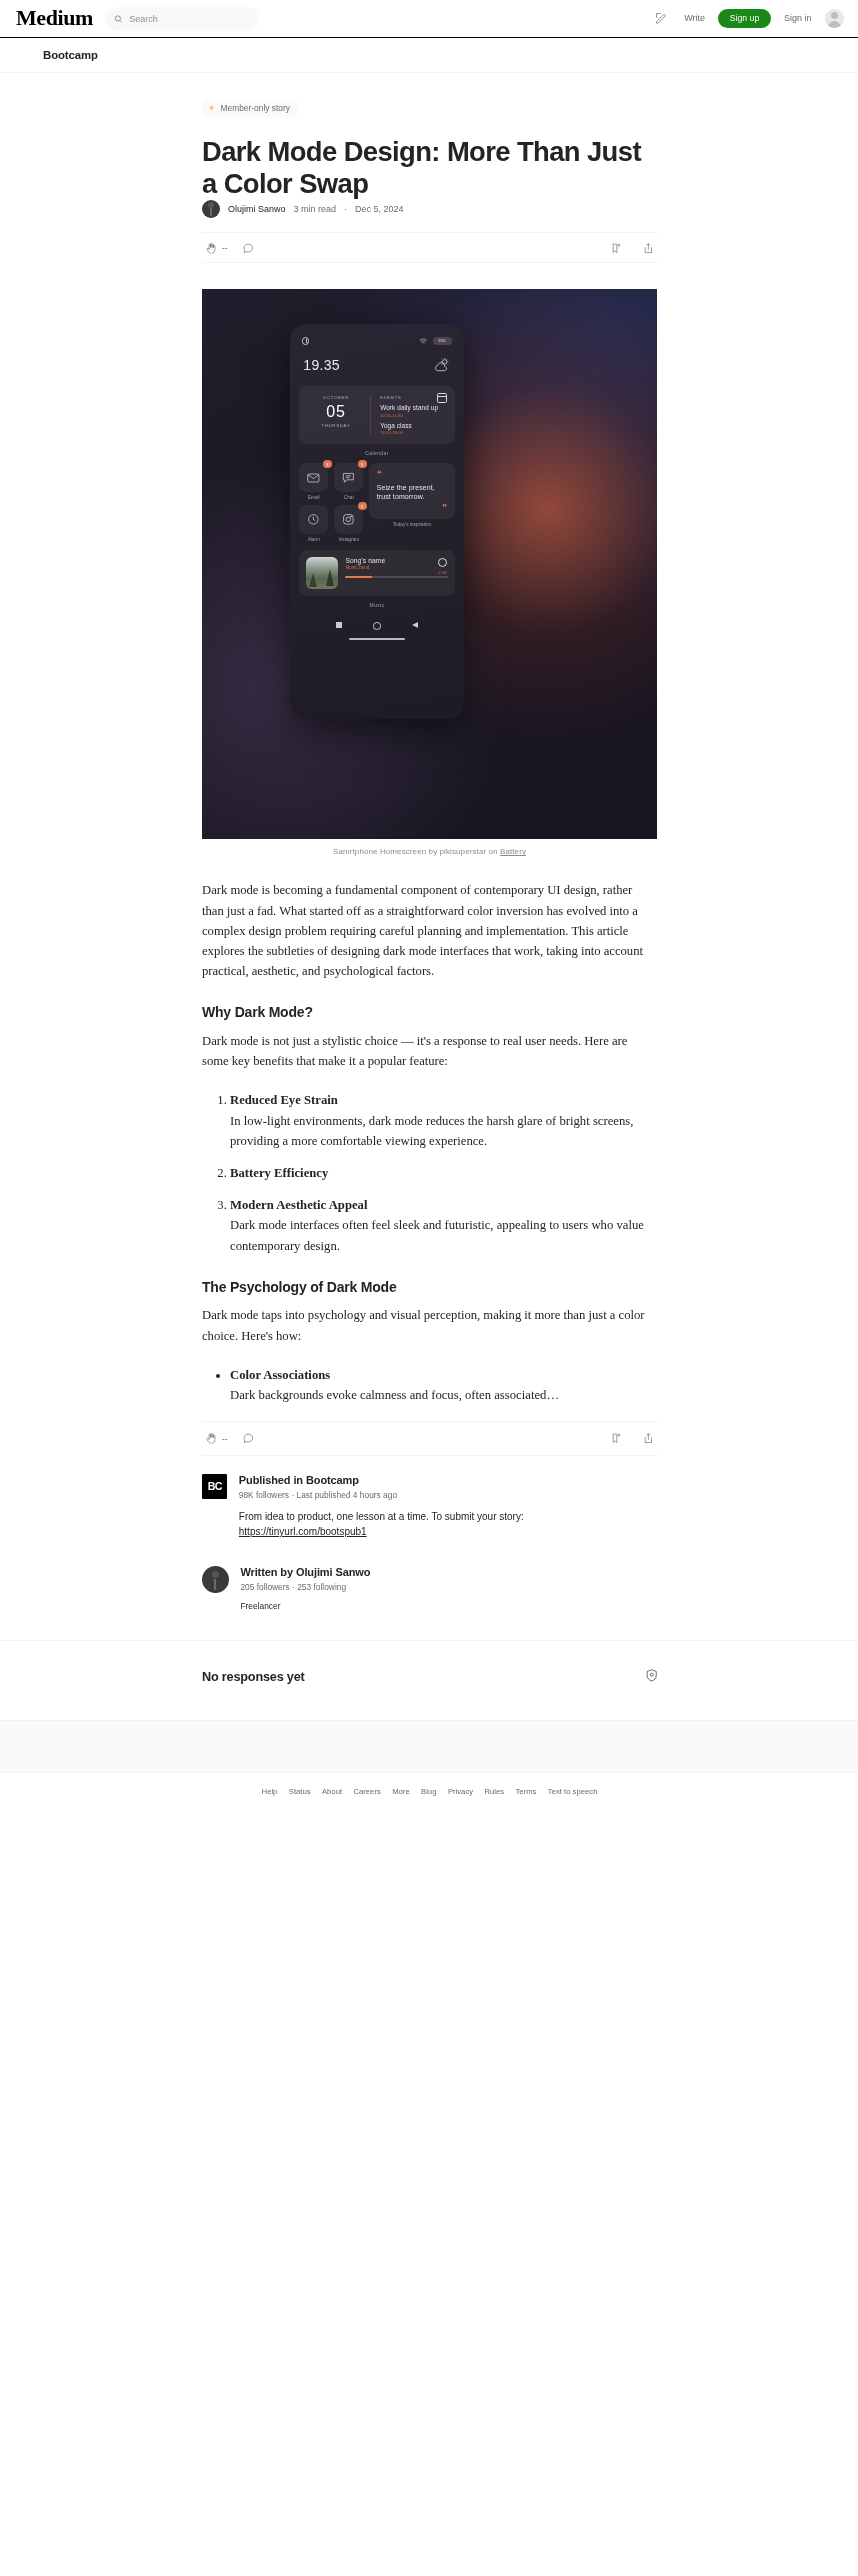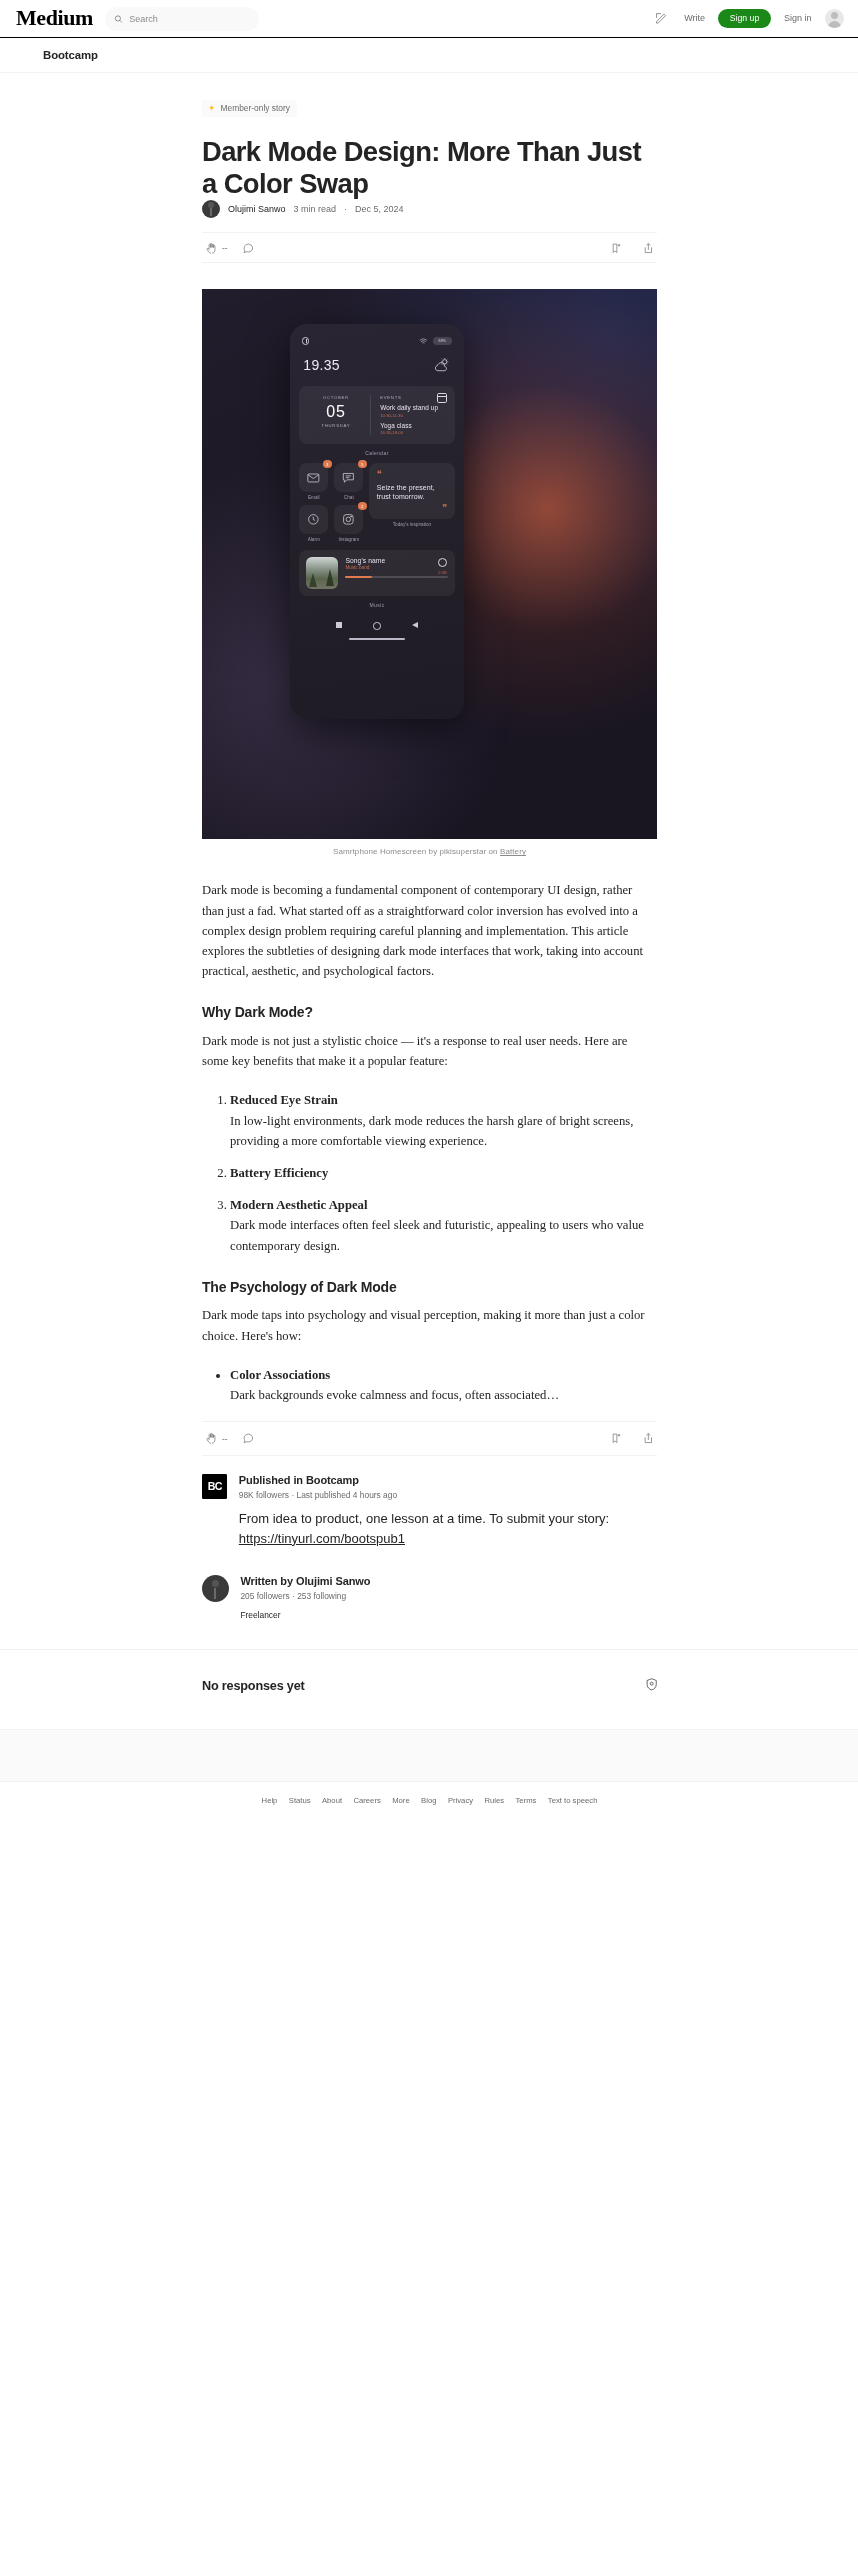--- a/index.html
+++ b/index.html
@@ -314,21 +314,21 @@
     display:flex; align-items:center; height:35px; margin-top: 16px;
   }
   .pub-card { display:flex; gap:11.4px; padding-top: 17.4px; }
   .pub-logo {
     width:25.4px;height:25.4px;flex:0 0 auto;background:#000;border-radius:1.3px;
     display:flex;align-items:center;justify-content:center;
   }
   .pub-logo span { color:#fff; font-size:10.7px; font-weight:700; letter-spacing:-0.7px; font-family:"Liberation Sans",sans-serif;}
   .pub-title { font-size:11px; font-weight:700; color:#242424; letter-spacing:-0.1px;}
   .pub-meta { font-size:8.4px; color:#6b6b6b; margin-top:4px; }
-  .pub-desc { font-size:13px; color:#242424; margin-top:9.4px; line-height:1.5;}
+  .pub-desc { font-size:10px; color:#242424; margin-top:9.4px; line-height:1.5;}
   .pub-desc a { color:#242424; text-decoration:underline; }
 
   .author-card { display:flex; gap:11.4px; padding-top: 27px; }
   .author-avatar {
     width:27px;height:27px;border-radius:50%;background:#3a3a3a;flex:0 0 auto;
     position:relative;overflow:hidden;
   }
   .author-avatar::before{content:"";position:absolute;width:7.4px;height:7.4px;border-radius:50%;background:#555;left:9.7px;top:4.7px;}
   .author-avatar::after{content:"";position:absolute;width:1.7px;height:10.7px;background:#6a6a6a;left:12.4px;top:13.4px;}
   .author-name { font-size:11px; font-weight:700; color:#242424; letter-spacing:-0.1px;}

